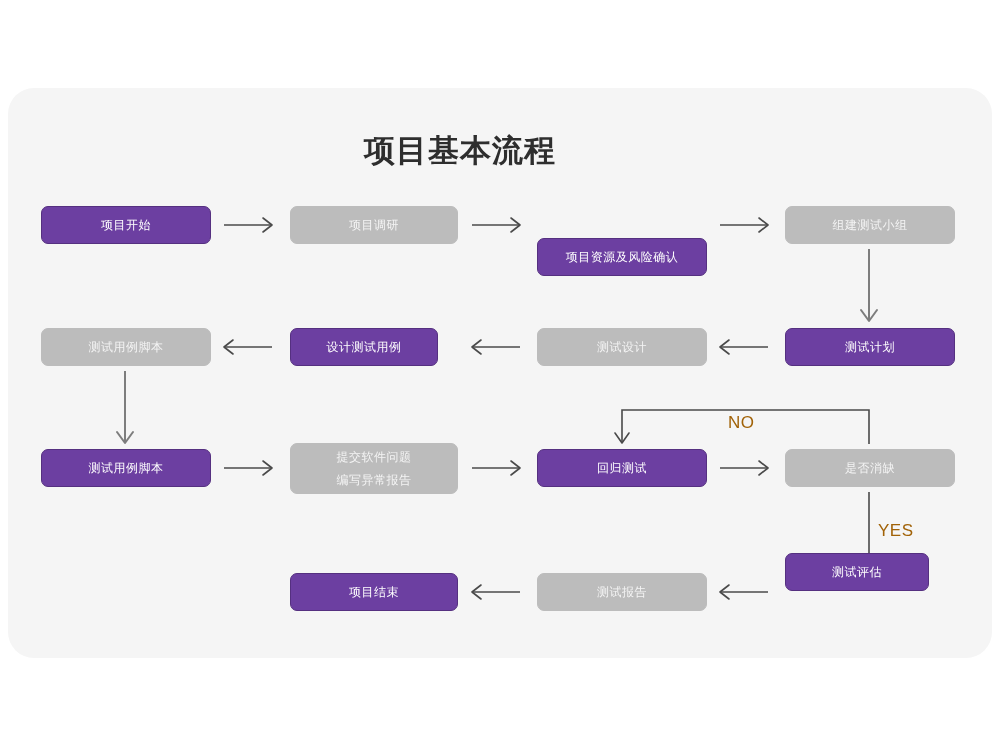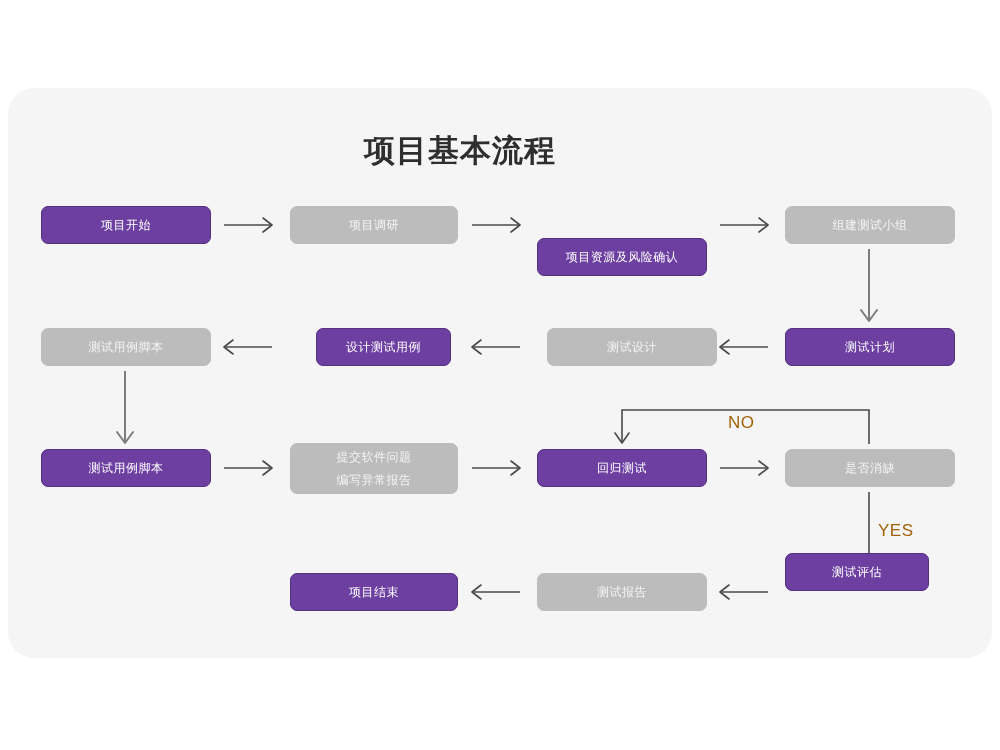--- a/index.html
+++ b/index.html
@@ -203,23 +203,23 @@
   <div class="node purple" style="left:41px;  top:206px; width:170px; height:38px;">项目开始</div>
 
   <div class="node gray" style="left:290px; top:206px; width:168px; height:38px;">项目调研</div>
 
   <div class="node purple" style="left:537px; top:206px; width:170px; height:38px;margin-top:32px;">项目资源及风险确认</div>
 
   <div class="node gray" style="left:785px; top:206px; width:170px; height:38px;">组建测试小组</div>
 
   <div class="node gray" style="left:41px;  top:328px; width:170px; height:38px;">测试用例脚本</div>
 
-  <div class="node purple" style="left:290px; top:328px; width:135px; height:38px;margin-left:26px;">设计测试用例</div>
-
-  <div class="node gray" style="left:537px; top:328px; width:170px; height:38px;margin-left:10px;">测试设计</div>
+  <div class="node purple" style="left:290px; top:328px; width:148px; height:38px;">设计测试用例</div>
+
+  <div class="node gray" style="left:537px; top:328px; width:170px; height:38px;">测试设计</div>
 
   <div class="node purple" style="left:785px; top:328px; width:170px; height:38px;">测试计划</div>
 
   <div class="node purple" style="left:41px;  top:449px; width:170px; height:38px;">测试用例脚本</div>
 
   <div class="node gray" style="left:290px; top:443px; width:168px; height:51px;">提交软件问题
 编写异常报告</div>
 
   <div class="node purple" style="left:537px; top:449px; width:170px; height:38px;">回归测试</div>
 

